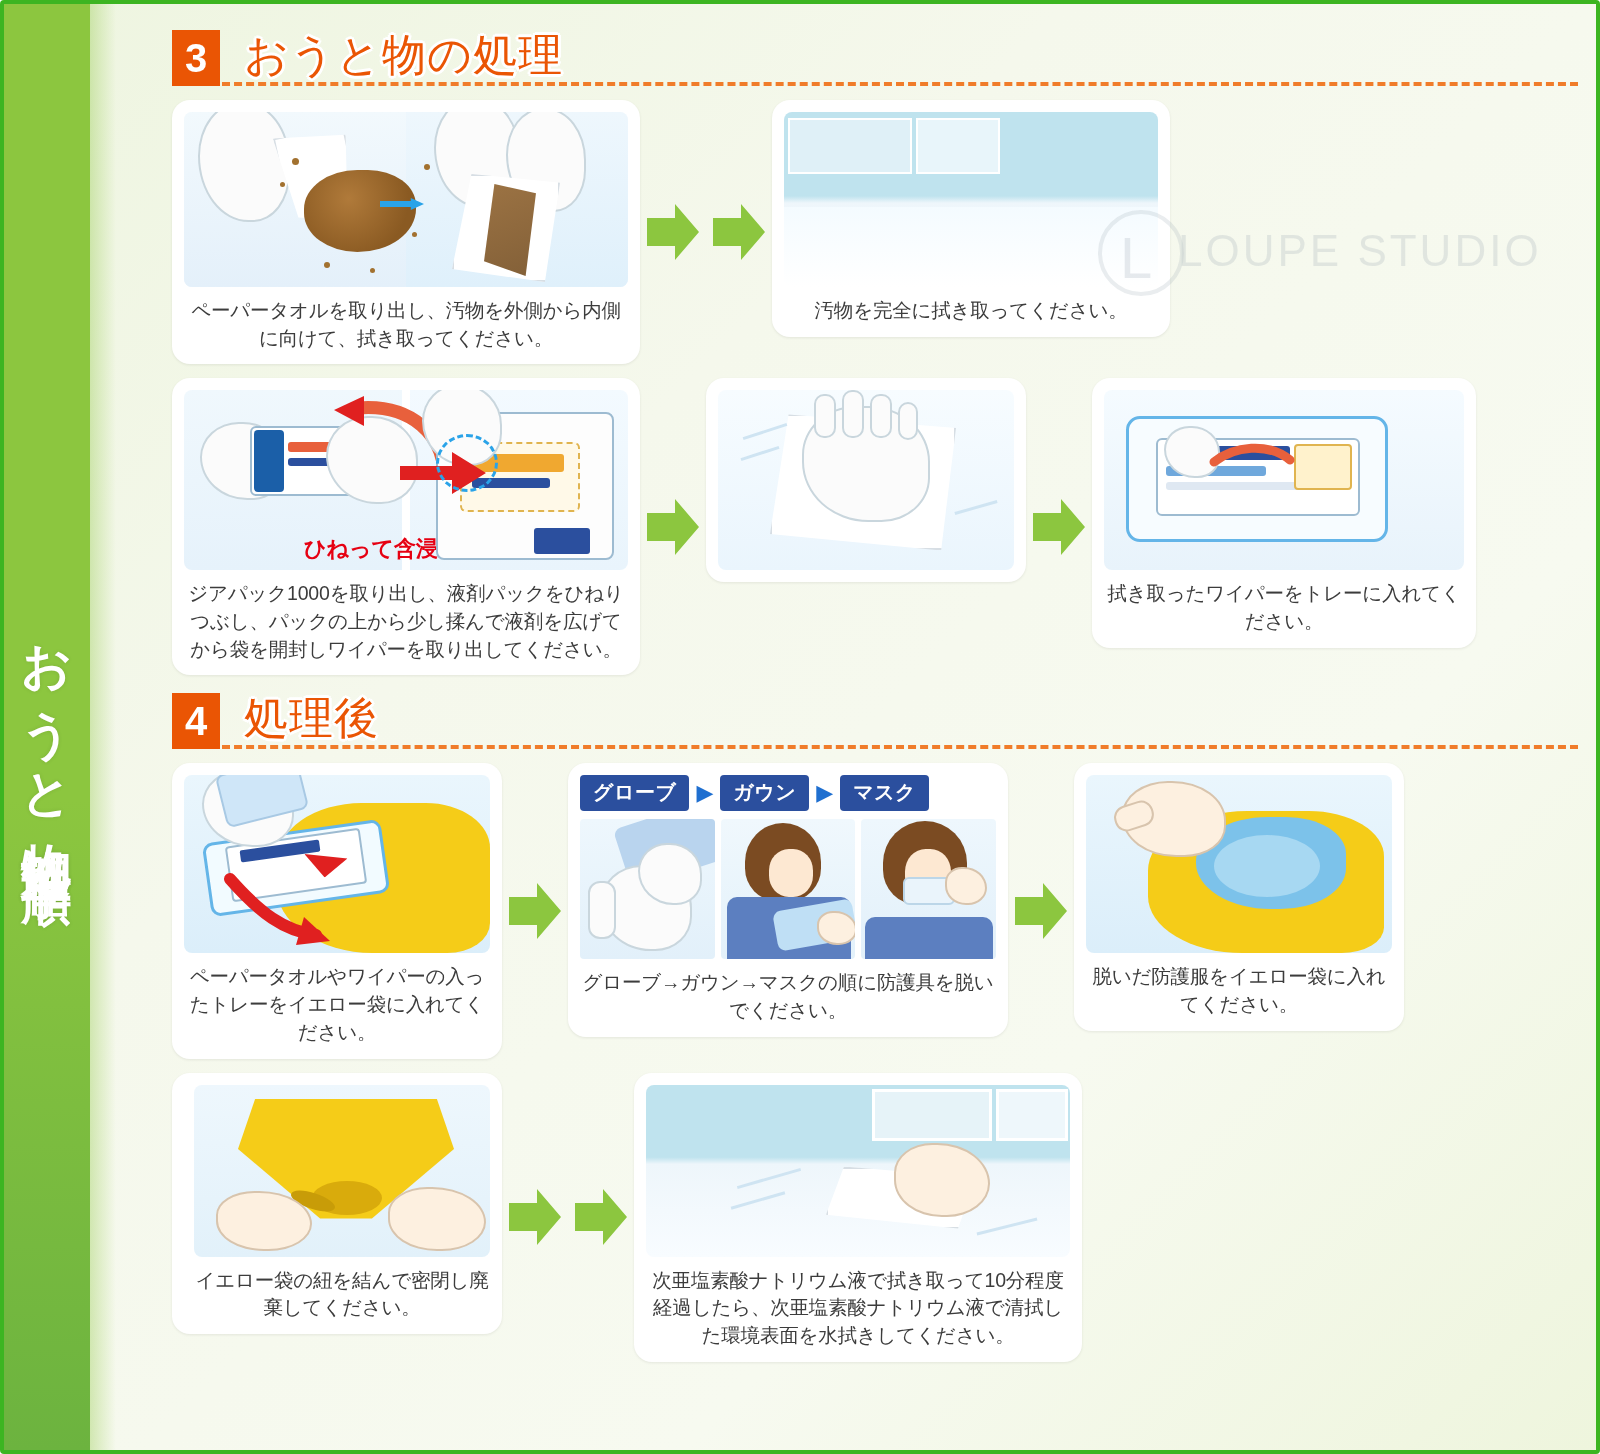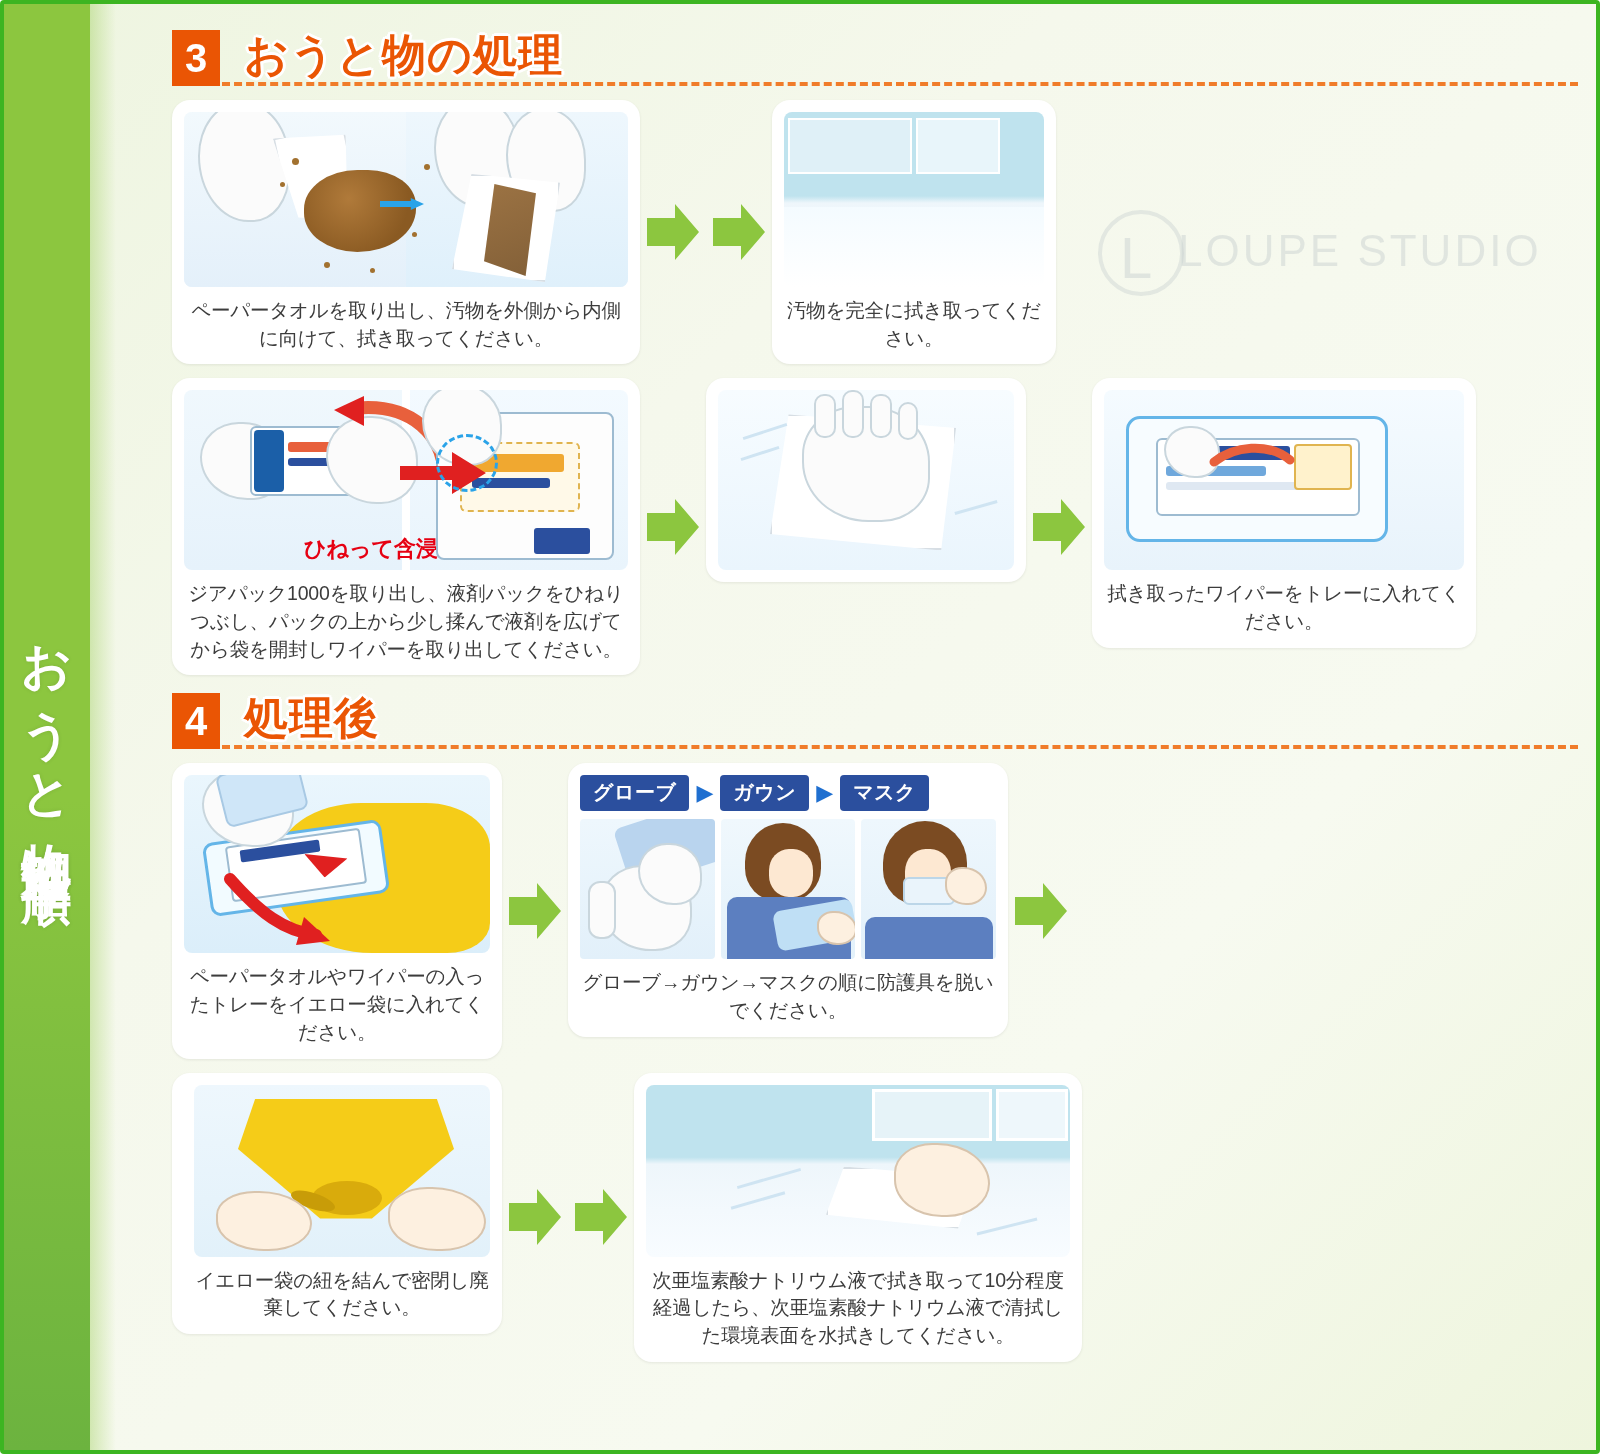--- a/index.html
+++ b/index.html
@@ -49,21 +49,21 @@
   .sec-num {
     position: absolute; left: 0; top: 4px;
     width: 48px; height: 56px;
     background: #ea5504;
     color: #ffffff;
     font-size: 40px; font-weight: bold;
     display: flex; align-items: center; justify-content: center;
   }
   .sec-title {
     position: absolute; left: 72px; top: 0;
-    font-size: 44px; font-weight: bold;
+    font-size: 44px; font-weight: normal;
     color: #ea5504;
     letter-spacing: 1px;
     text-shadow: 2px 2px 0 #fff, -2px 2px 0 #fff, 2px -2px 0 #fff, -2px -2px 0 #fff,
                  0 3px 0 #fff, 0 -3px 0 #fff, 3px 0 0 #fff, -3px 0 0 #fff;
   }
   .sec-rule {
     position: absolute; left: 50px; right: 6px; bottom: 4px;
     border-top: 4px dashed #f07c2a;
   }
   
@@ -198,21 +198,21 @@
           </svg>
       </div>
 
 
       <div class="arrow">
         <svg width="56" height="60" viewBox="0 0 56 60">
             <path d="M2 16 h28 V2 l24 28 -24 28 V44 H2 Z" fill="#8cc63f"></path>
           </svg>
       </div>
 
-      <div class="card" style="width:284px;">
+      <div class="card" style="width:398px;">
         <div class="pic" style="height:175px;">
           <div class="ph" style="background:linear-gradient(180deg,#bfe3ee 0%,#bfe3ee 48%,#eef6fb 52%,#ffffff 100%);">
             <div class="wall-tile" style="left:4px;top:6px;width:124px;height:56px;background:#dff0f7;border:2px solid #ffffff;"></div>
             <div class="wall-tile" style="left:132px;top:6px;width:84px;height:56px;background:#e8f5fa;border:2px solid #ffffff;"></div>
             <div style="position:absolute;left:0;bottom:0;width:100%;height:46%;background:linear-gradient(180deg,#f4fbff,#ffffff);"></div>
           </div>
         </div>
         <div class="cap">汚物を完全に拭き取ってください。</div>
       </div>
     </div>
@@ -370,20 +370,32 @@
         </div>
         <div class="cap">グローブ→ガウン→マスクの順に防護具を脱いでください。</div>
       </div>
 
       <div class="arrow">
         <svg width="56" height="60" viewBox="0 0 56 60">
             <path d="M2 16 h28 V2 l24 28 -24 28 V44 H2 Z" fill="#8cc63f"></path>
           </svg>
       </div>
 
+      <div class="card" style="width:330px;">
+        <div class="pic" style="height:178px;">
+          <div class="ph" style="background:linear-gradient(180deg,#eaf6fd,#dbeefa);">
+            <div class="yellowbag" style="left:62px;top:36px;width:236px;height:142px;border-radius:42% 32% 18% 40%;"></div>
+            <div style="position:absolute;left:110px;top:42px;width:150px;height:92px;background:#7cc2ea;border-radius:48% 40% 44% 50%;"></div>
+            <div style="position:absolute;left:128px;top:60px;width:106px;height:62px;background:#a7d8f2;border-radius:50%;"></div>
+            <div class="hand" style="left:36px;top:6px;width:104px;height:76px;border-radius:44% 52% 40% 52%;"></div>
+            <div style="position:absolute;left:28px;top:28px;width:40px;height:26px;background:#fdf0e0;border:2px solid #d8c4ad;border-radius:12px;transform:rotate(-18deg);"></div>
+          </div>
+        </div>
+        <div class="cap">脱いだ防護服をイエロー袋に入れてください。</div>
+      </div>
     </div>
 
     <div class="row">
 
       <div class="card" style="width:330px;padding-left:22px;">
         <div class="pic" style="height:172px;">
           <div class="ph" style="background:linear-gradient(180deg,#eef7fd,#e2f1fa);">
             <div style="position:absolute;left:44px;top:14px;width:216px;height:120px;background:#f5cc18;clip-path:polygon(8% 0,92% 0,100% 42%,62% 100%,38% 100%,0 42%);"></div>
             <div style="position:absolute;left:118px;top:96px;width:70px;height:34px;background:#d9ab0c;border-radius:50%;"></div>
             <div style="position:absolute;left:96px;top:108px;width:46px;height:16px;background:#c89c08;border-radius:50%;transform:rotate(18deg);"></div>

